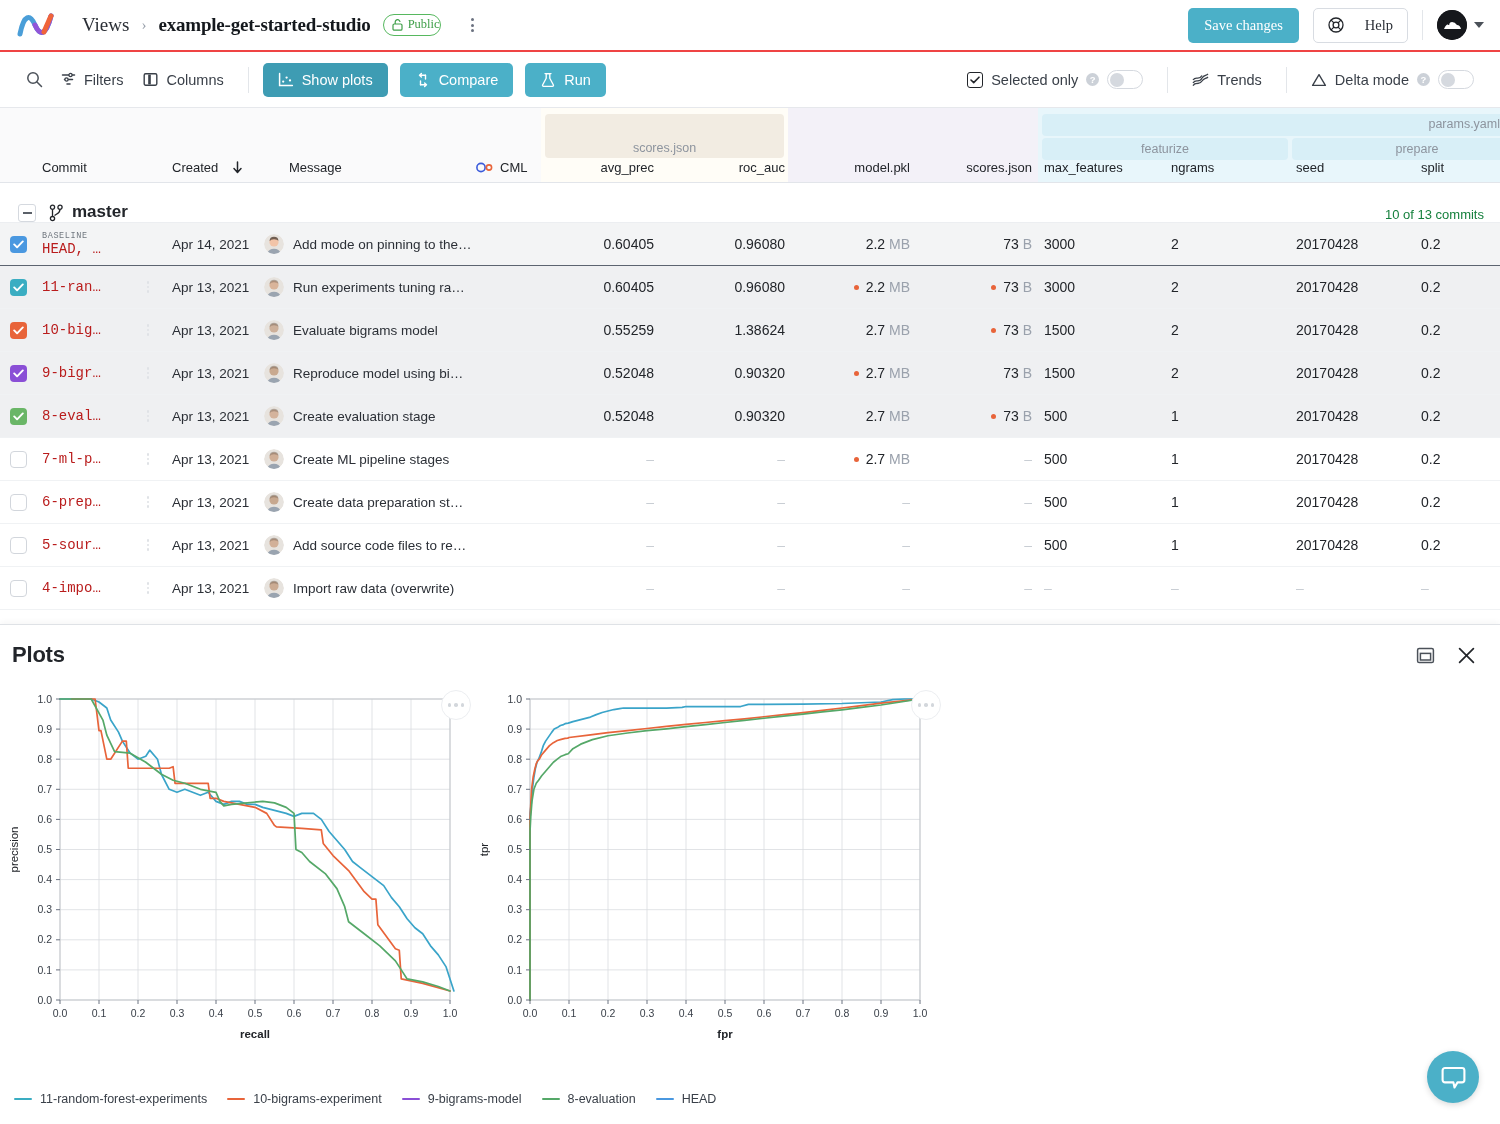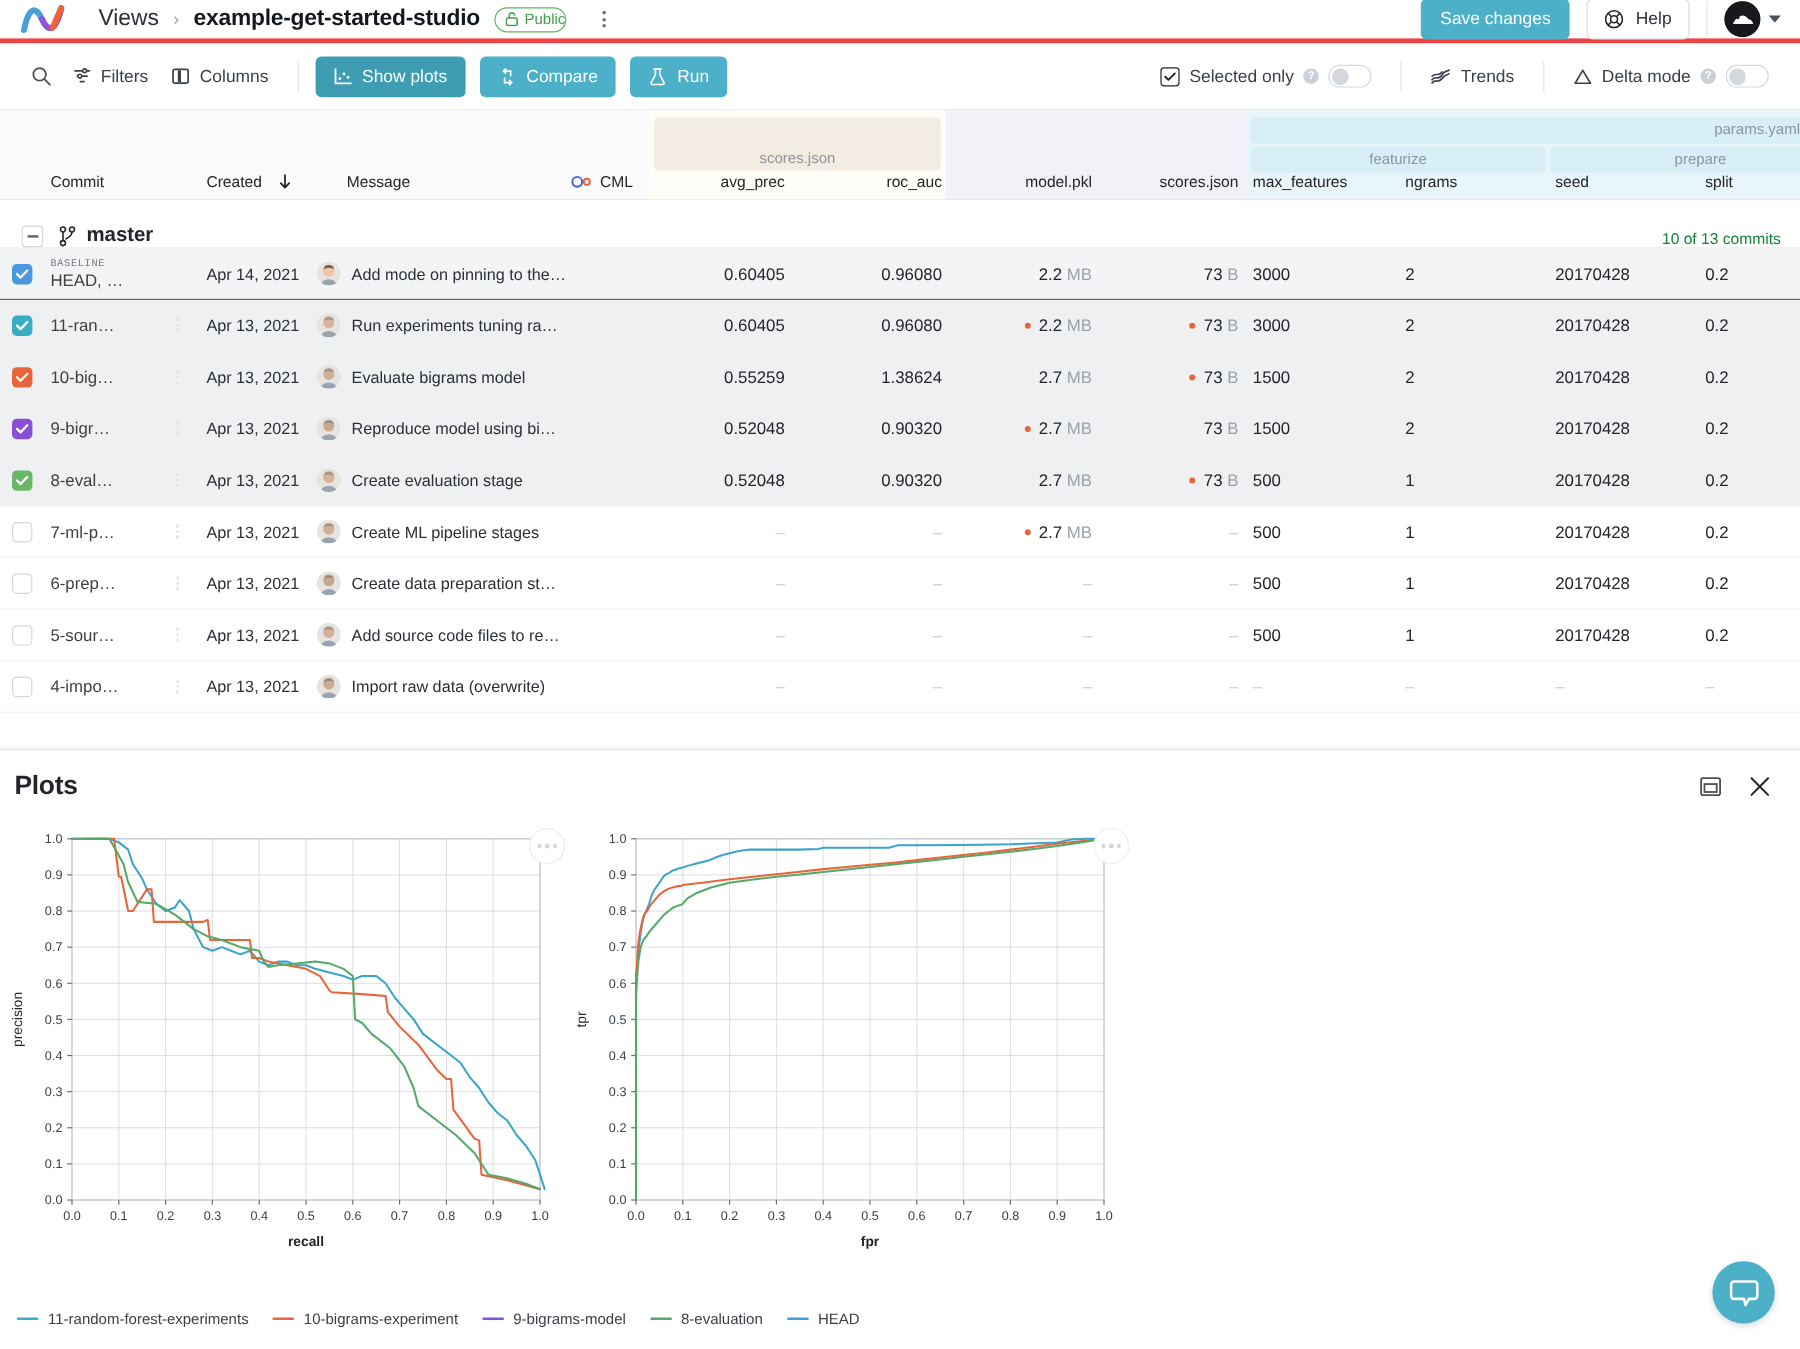--- a/index.html
+++ b/index.html
@@ -6,25 +6,26 @@
   html, body {
     width: 1500px; height: 1124px;
     font-family: "Liberation Sans", sans-serif;
     background: #ffffff;
     color: #22252a;
     overflow: hidden;
   }
 
   
   .topbar {
-    height: 36px;
+    height: 52px;
     display: flex; align-items: center;
-    border-bottom: 4px solid #ef4444;
+    border-bottom: 2px solid #ef4444;
     padding: 0 16px 0 14px;
     position: relative;
+    font-family: Liberation Serif, serif;
   }
   .logo { width: 44px; height: 34px; flex: 0 0 44px; }
   .breadcrumb { display: flex; align-items: center; margin-left: 24px; gap: 12px; }
   .bc-root { font-size: 19px; color: #2b2f36; font-weight: 400; }
   .bc-sep { color: #9aa1ac; font-size: 15px; }
   .bc-title { font-size: 19px; font-weight: 700; color: #14181d; letter-spacing: -0.2px; }
   .pill-public {
     display: inline-flex; align-items: center; gap: 5px;
     border: 1px solid #57b85f; color: #3f9f49;
     border-radius: 14px; padding: 2px 0 3px 8px; font-size: 12.5px;
@@ -38,21 +39,21 @@
 
   .topbar-right { margin-left: auto; display: flex; align-items: center; gap: 14px; }
   .btn-save {
     background: #4bb0c8; color: #fff; border: none; border-radius: 5px;
     font-size: 14.5px; padding: 9px 16px; cursor: pointer;
     font-family: inherit;
   }
   .btn-help {
     background: #fff; color: #2b2f36; border: 1px solid #d8dce2; border-radius: 5px;
     font-size: 14.5px; padding: 8px 14px; cursor: pointer;
-    display: inline-flex; align-items: center; gap: 10px; font-family: inherit;
+    display: inline-flex; align-items: center; gap: 21px; font-family: inherit;
   }
   .divider-v { width: 1px; height: 30px; background: #e3e6ea; }
   .avatar-wrap { display: flex; align-items: center; gap: 7px; cursor: pointer; }
   .avatar {
     width: 30px; height: 30px; border-radius: 50%;
     background: #16181c; display: flex; align-items: center; justify-content: center;
     overflow: hidden;
   }
   .caret-down {
     width: 0; height: 0; border-left: 5px solid transparent;
@@ -149,21 +150,21 @@
     border: 1.5px solid #d2d6dc; background: #fff;
   }
   .cb.on { border: none; }
   .cb svg { display: block; }
 
   .baseline-tag {
     font-size: 8.5px; letter-spacing: 0.6px; color: #70777f;
     font-family: "Liberation Mono", monospace; line-height: 10px;
   }
   .commit-name {
-    font-family: Liberation Sans, sans-serif; font-size: 14px; color: #404040;
+    font-family: Liberation Mono, monospace; font-size: 14px; color: #b91c1c;
     line-height: 16px; white-space: nowrap;
   }
   .rowkebab { display: flex; flex-direction: column; gap: 2px; cursor: pointer; }
   .rowkebab i { width: 2.5px; height: 2.5px; border-radius: 50%; background: #dfe2e6; display:block; }
   .date { font-size: 13.5px; color: #2b2f36; }
   .msg { font-size: 13.5px; color: #2b2f36; white-space: nowrap; }
   .av {
     width: 20px; height: 20px; border-radius: 50%; margin-right: 9px; flex: 0 0 20px;
     overflow: hidden; display:block;
   }

